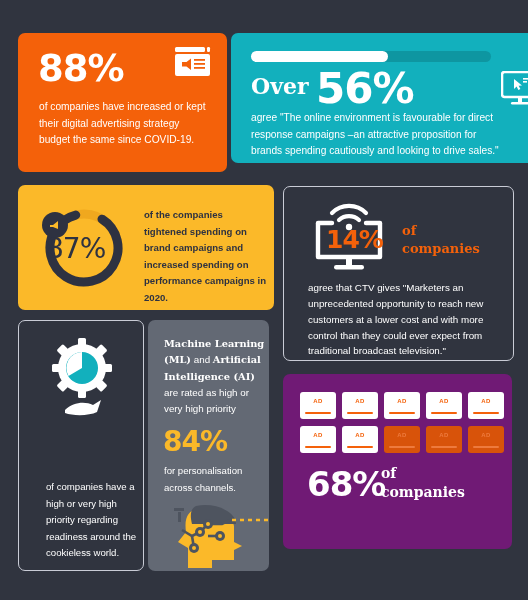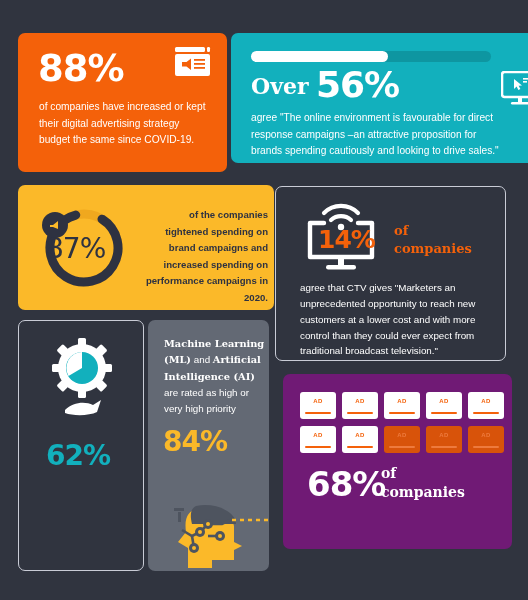--- a/index.html
+++ b/index.html
@@ -20,36 +20,36 @@
                font-size:10.2px; line-height:1.62; }
   .ad-win { position:absolute; right:16px; top:12px; width:38px; height:33px; }
 
   
   .c56 { left: 231px; top: 33px; width: 332px; height: 130px; background: #12B0BD; }
   .prog { position:absolute; left:20px; top:18px; width:240px; height:11px;
           border-radius:6px; background:#0E96A1; }
   .prog > span { display:block; height:11px; width:57%; border-radius:6px; background:#fff; }
   .c56 .over { position:absolute; left:20px; top:40px; font-size:22px; font-weight:bold;
                color:#fff; font-family:"DejaVu Serif", serif; }
-  .c56 .big  { position:absolute; left:85px; top:31px; font-size:36px; font-weight:bold;
+  .c56 .big  { position:absolute; left:85px; top:31px; font-size:42px; font-weight:bold;
                color:#fff; letter-spacing:-1px; font-family:"DejaVu Sans", sans-serif; }
   .c56 .body { position:absolute; left:20px; top:77px; width:248px; color:#fff;
                font-size:10.2px; line-height:1.62; }
   .monitor { position:absolute; right:24px; top:38px; width:38px; height:34px; }
 
   
   .c87 { left: 18px; top: 185px; width: 256px; height: 125px; background: #FBB929; }
   .donut-wrap { position:absolute; left:20px; top:17px; width:92px; height:92px; }
   .c87 .pct { position:absolute; left:28px; top:47px; font-size:28px; font-weight:normal;
               color:#2E3241; letter-spacing:-1px; font-family:"DejaVu Sans", sans-serif; }
   .c87 .body { position:absolute; left:126px; top:22px; width:124px; color:#2E3241;
-               font-size:9.6px; line-height:1.72; font-weight:bold;text-align:right; }
-
-  
-  .c14 { left: 275px; top: 186px; width: 231px; height: 175px; background: #30343f;
+               font-size:9.6px; line-height:1.72; font-weight:bold; }
+
+  
+  .c14 { left: 283px; top: 186px; width: 231px; height: 175px; background: #30343f;
          border: 1px solid #c9ccd6; }
   .tvwrap { position:absolute; left:26px; top:12px; width:80px; height:74px; }
   .c14 .pct { position:absolute; left:42px; top:38px; font-size:25px; font-weight:bold;
               color:#F4610A; letter-spacing:-1px; font-family:"DejaVu Sans", sans-serif; }
   .c14 .ofco { position:absolute; left:118px; top:35px; color:#F4610A; font-size:13px;
                font-weight:bold; line-height:1.35; font-family:"DejaVu Serif", serif; }
   .c14 .body { position:absolute; left:24px; top:93px; width:192px; color:#fff;
                font-size:9.8px; line-height:1.62; }
 
   
@@ -178,31 +178,32 @@
           <rect x="9" y="9" width="9" height="8" rx="1.5" transform="rotate(-45 13.5 13)"></rect>
           <rect x="48" y="9" width="9" height="8" rx="1.5" transform="rotate(45 52.5 13)"></rect>
           <rect x="9" y="45" width="9" height="8" rx="1.5" transform="rotate(45 13.5 49)"></rect>
           <rect x="48" y="45" width="9" height="8" rx="1.5" transform="rotate(-45 52.5 49)"></rect>
         </g>
         <circle cx="33" cy="31" r="16" fill="#12B0BD"></circle>
         <path d="M33 31 L33 15 A16 16 0 0 0 19.5 39 Z" fill="#fff"></path>
         <path d="M16 73 C24 65 36 64 44 68 L52 63 L48 75 C40 79 24 79 16 76 Z" fill="#fff"></path>
       </svg>
     </span>
-    <div class="pct">62%</div>
+    <div class="body">of companies have a high or very high priority regarding readiness around the cookieless world.</div>
   </div>
 
   <div class="card c84">
     <div class="lead">
       <b>Machine Learning (ML)</b>
       <span>and</span>
       <b>Artificial Intelligence (AI)</b>
       <span>are rated as high or very high priority</span>
     </div>
     <div class="pct">84%</div>
+    <div class="body">for personalisation across channels.</div>
     <span class="headwrap">
       <svg viewBox="0 0 112 66" width="112" height="66">
         <path d="M42 6 C58 2 76 10 78 24 L78 40 L86 44 L78 48 L78 58 L56 58 L56 66 L32 66 L32 46
                  L22 40 L30 30 C28 16 32 9 42 6 Z" fill="#FBB929"></path>
         <path d="M40 4 C60 0 80 10 80 22 L36 22 C34 14 34 7 40 4 Z" fill="#4E545F"></path>
         <g stroke="#4E545F" stroke-width="2.6" fill="none">
           <path d="M26 28 L36 34 L44 30"></path>
           <path d="M44 30 L52 22"></path>
           <path d="M36 34 L38 46"></path>
           <path d="M52 22 L66 22 L74 18"></path>

